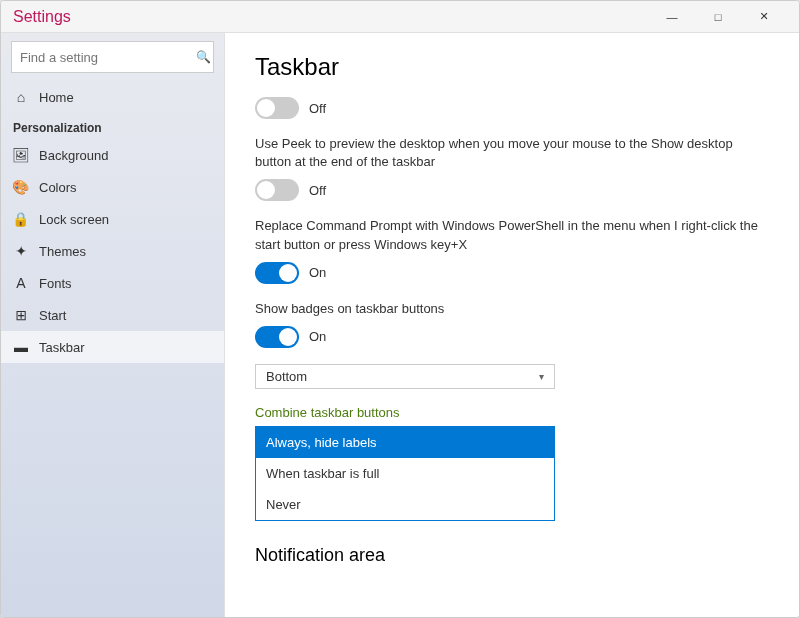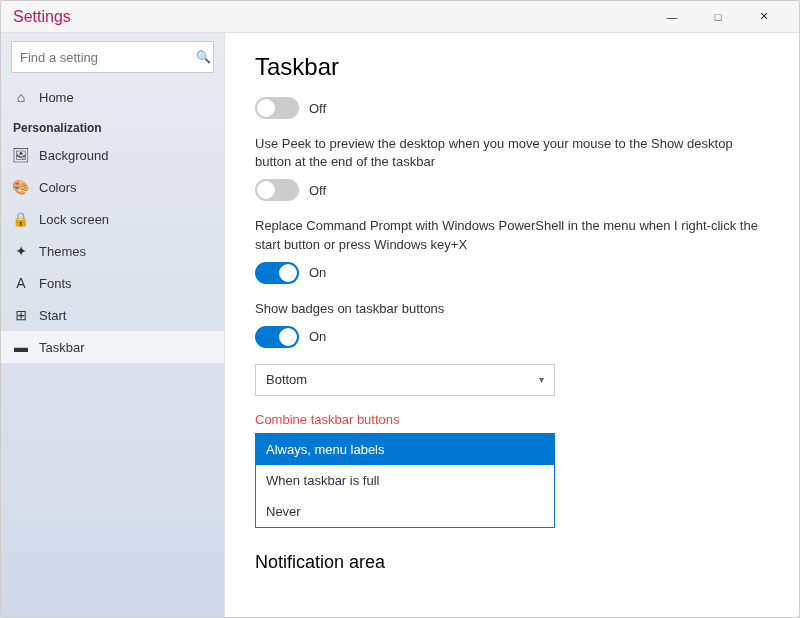--- a/index.html
+++ b/index.html
@@ -170,36 +170,36 @@
       font-size: 13px;
       color: #333;
     }
     .section-label {
       font-size: 13px;
       color: #333;
       margin-bottom: 6px;
     }
     .dropdown {
       width: 300px;
-      height: 32px;
+      height: 25px;
       border: 1px solid #ccc;
       background: #fff;
       display: flex;
       align-items: center;
       justify-content: space-between;
       padding: 0 10px;
       cursor: pointer;
       margin-bottom: 16px;
       font-size: 13px;
       color: #333;
     }
     .dropdown-arrow { font-size: 10px; color: #666; }
     .combine-label {
       font-size: 13px;
-      color: #ef4444;
+      color: #4d7c0f;
       margin-bottom: 6px;
     }
     .dropdown-open {
       width: 300px;
       border: 1px solid #0078d4;
       background: #fff;
       margin-bottom: 16px;
     }
     .dropdown-option {
       padding: 8px 10px;
@@ -302,21 +302,21 @@
         <span class="toggle-label">On</span>
       </div>
 
       <div class="dropdown">
         <span>Bottom</span>
         <span class="dropdown-arrow">▾</span>
       </div>
 
       <p class="combine-label">Combine taskbar buttons</p>
       <div class="dropdown-open">
-        <div class="dropdown-option selected">Always, menu labels</div>
+        <div class="dropdown-option selected">Always, hide labels</div>
         <div class="dropdown-option">When taskbar is full</div>
         <div class="dropdown-option">Never</div>
       </div>
 
       <h2 class="section-header">Notification area</h2>
 
     </div>
   </div>
 </div>
 

